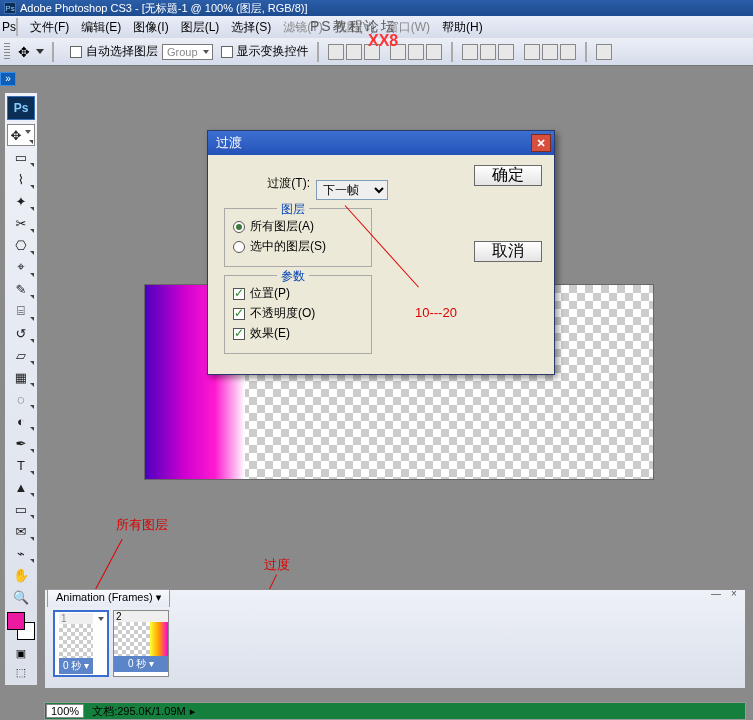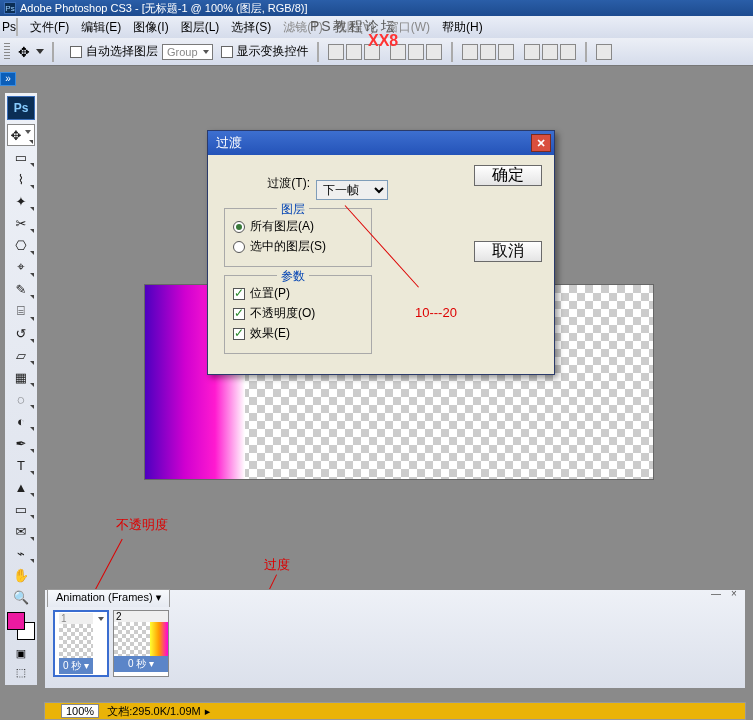--- a/index.html
+++ b/index.html
@@ -84,21 +84,21 @@
 .frame .num { font-size:10px; background:#efefef; padding:0 2px;}
 .frame .thumb { height:34px; background-image:linear-gradient(45deg,#ccc 25%,transparent 25%,transparent 75%,#ccc 75%),linear-gradient(45deg,#ccc 25%,transparent 25%,transparent 75%,#ccc 75%); background-size:8px 8px; background-position:0 0,4px 4px; position:relative;}
 .frame .thumb .tg { position:absolute; right:0; top:0; height:100%;}
 .frame .delay { background:#5b85c8; color:#fff; font-size:10px; text-align:center; padding:1px 0;}
 .anim .toolbar { position:absolute; bottom:2px; left:2px; right:2px; height:18px; background:linear-gradient(#f2f4f9,#e0e4ee); border-top:1px solid #bbb; display:flex; align-items:center; gap:2px; padding:0 4px; font-size:10px;}
 .anim .toolbar .combo { background:#fff; border:1px solid #888; padding:0 10px 0 3px; position:relative;}
 .anim .toolbar .combo::after{content:""; position:absolute; right:2px; top:4px; border-left:3px solid transparent; border-right:3px solid transparent; border-top:4px solid #333;}
 .anim .toolbar .tb { width:16px; height:14px; display:inline-flex; align-items:center; justify-content:center; color:#444; font-size:9px; border:1px solid transparent;}
 
 
-.status { position:absolute; bottom:0; left:44px; right:7px; height:18px; background:#eab308; border:1px solid #999; display:flex; align-items:center; font-size:11px; padding:0 16px;}
+.status { position:absolute; bottom:0; left:44px; right:7px; height:18px; background:#15803d; border:1px solid #999; display:flex; align-items:center; font-size:11px; padding:0 1px;}
 .status .zoom { background:#fff; border:1px solid #888; padding:0 4px; margin-right:8px;}
 </style>
 </head>
 <body>
 
 <div class="titlebar">
   <span class="ps-chip">Ps</span>
   <span>Adobe Photoshop CS3 - [无标题-1 @ 100% (图层, RGB/8)]</span>
 </div>
 <div class="watermark1">PS教程论坛</div>
@@ -223,21 +223,21 @@
           <span class="box on"></span>
           <span>效果(E)</span>
         </div>
     </div>
   </div>
 </div>
 
 <div class="ann-red" style="left:415px; top:305px;">10---20</div>
 <div class="ann-line" style="left:345px; top:205px; width:110px; transform:rotate(48deg);"></div>
 
-<div class="ann-red" style="left:116px; top:516px;">不透明度</div>
+<div class="ann-red" style="left:116px; top:516px;">所有图层</div>
 <div class="ann-line" style="left:80px; top:618px; width:90px; transform:rotate(-62deg);"></div>
 
 <div class="ann-red" style="left:264px; top:556px;">过度</div>
 <div class="ann-line" style="left:224px; top:682px; width:120px; transform:rotate(-64deg);"></div>
 
 <div class="anim">
   <div class="tab"><span>Animation (Frames)</span> <span>▾</span></div>
   <div class="ctrl">
     <span>—</span>
     <span>×</span>

